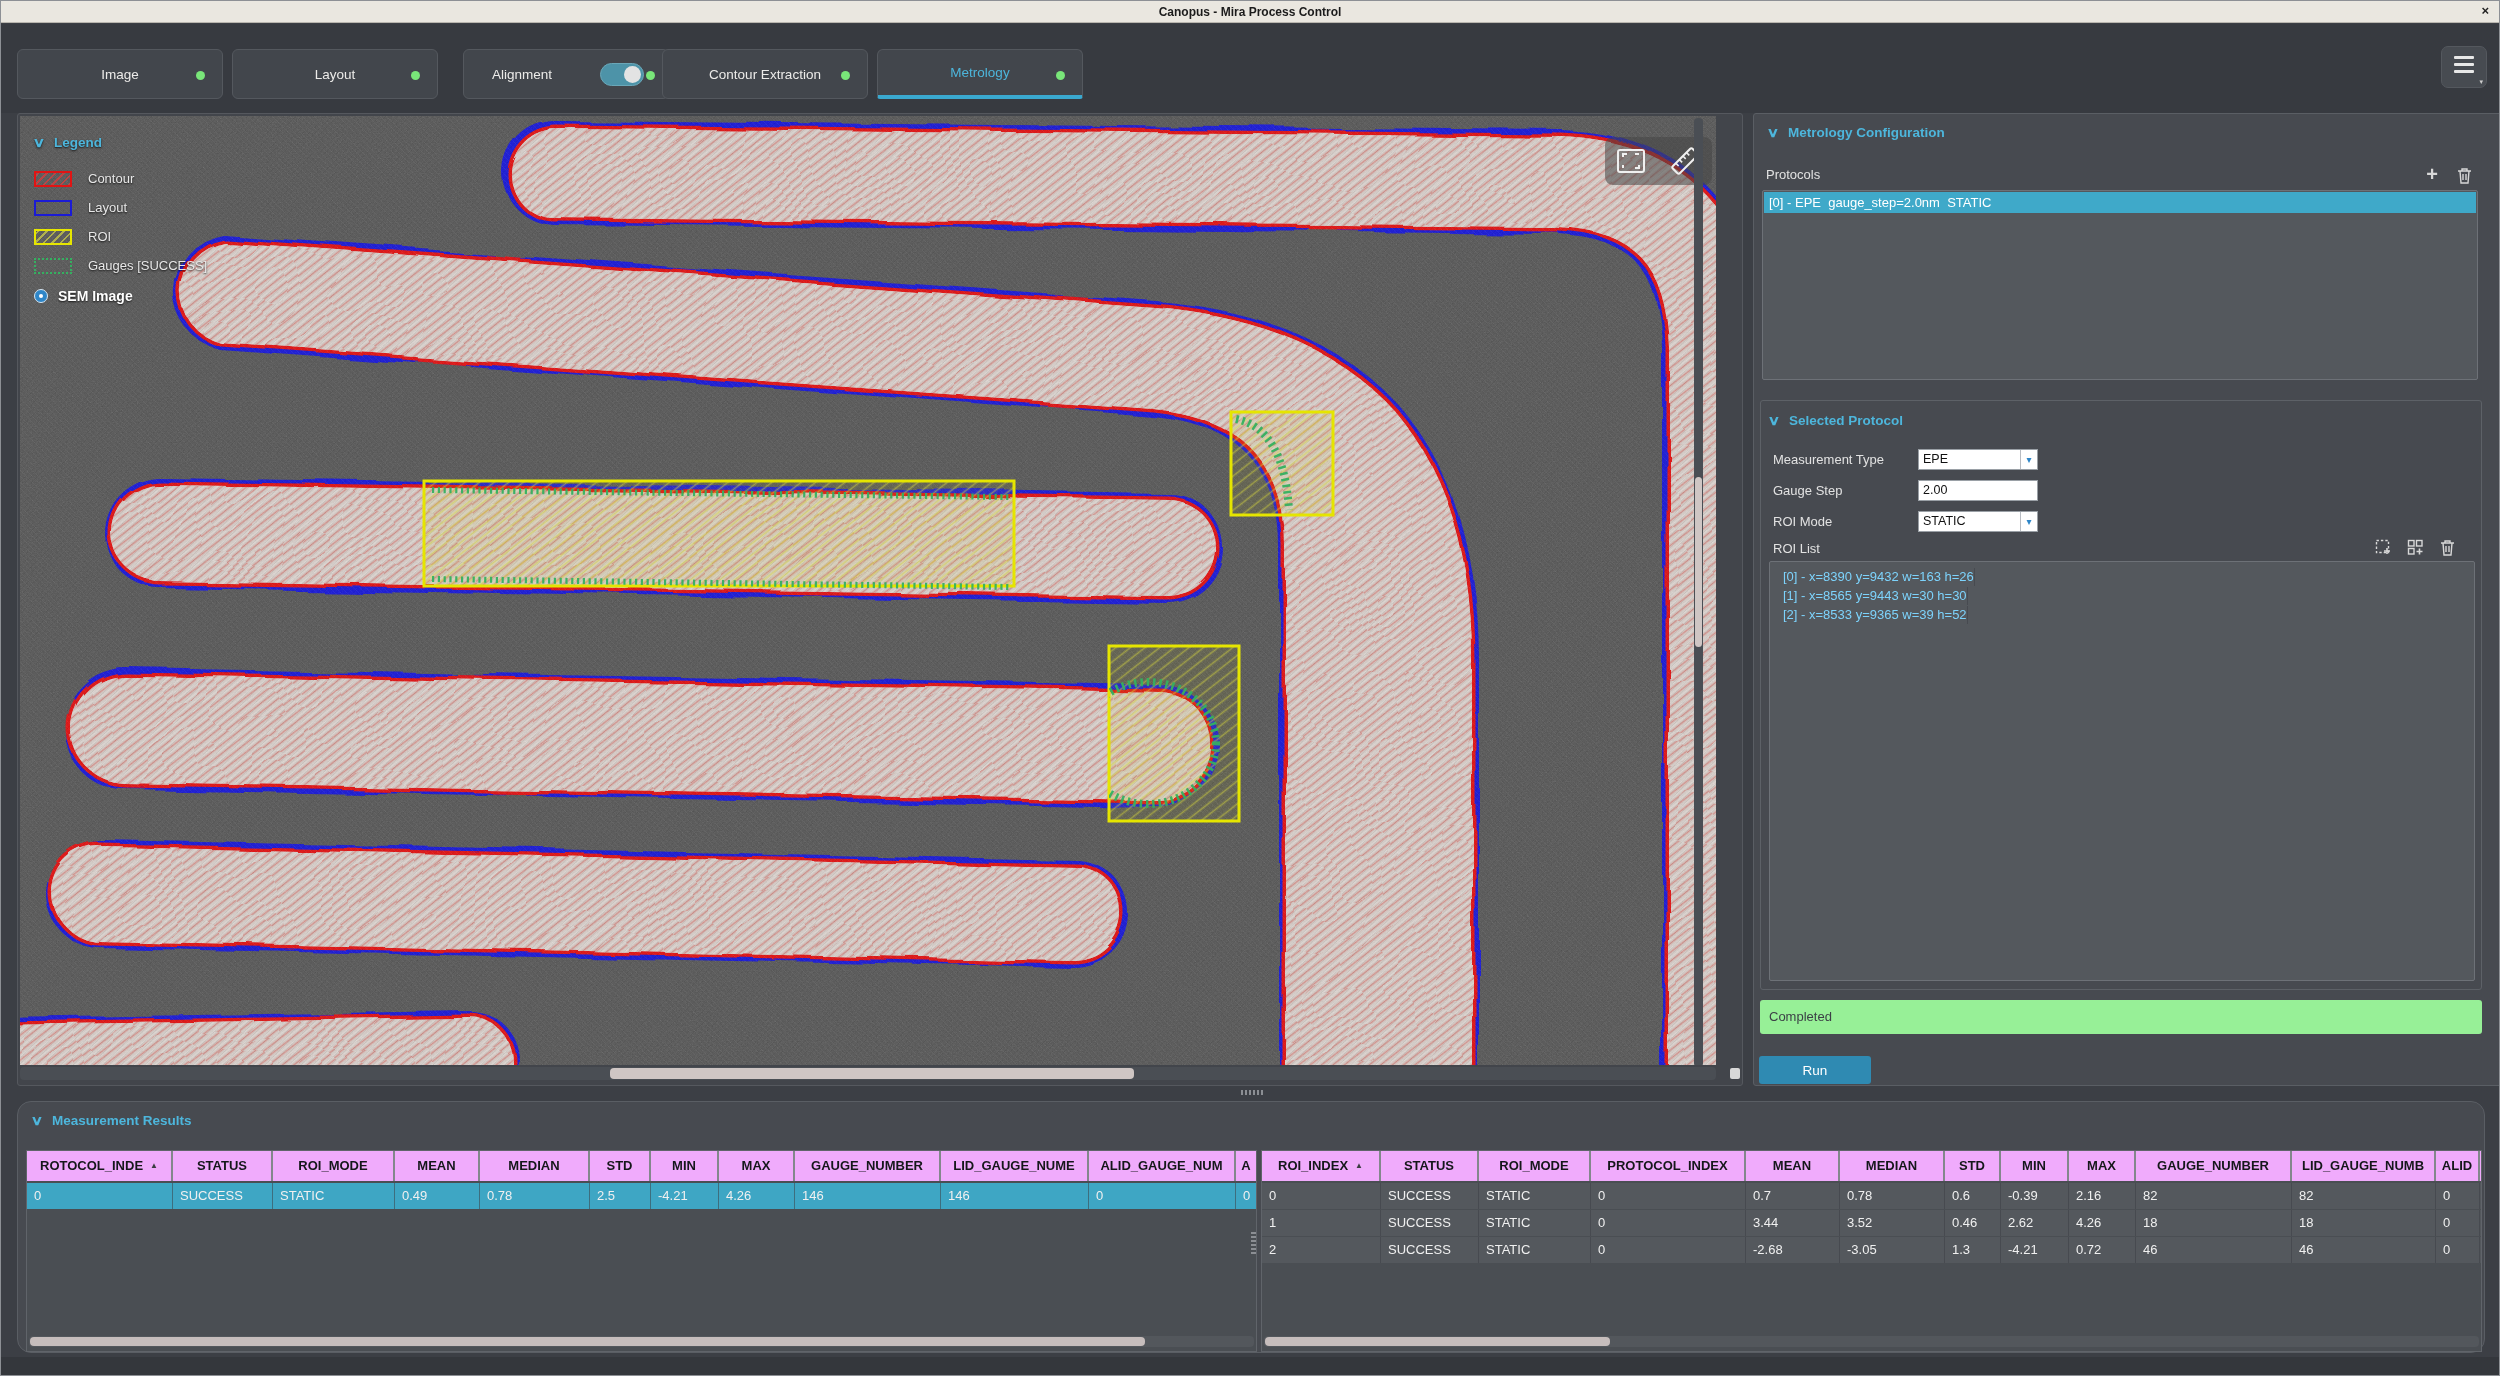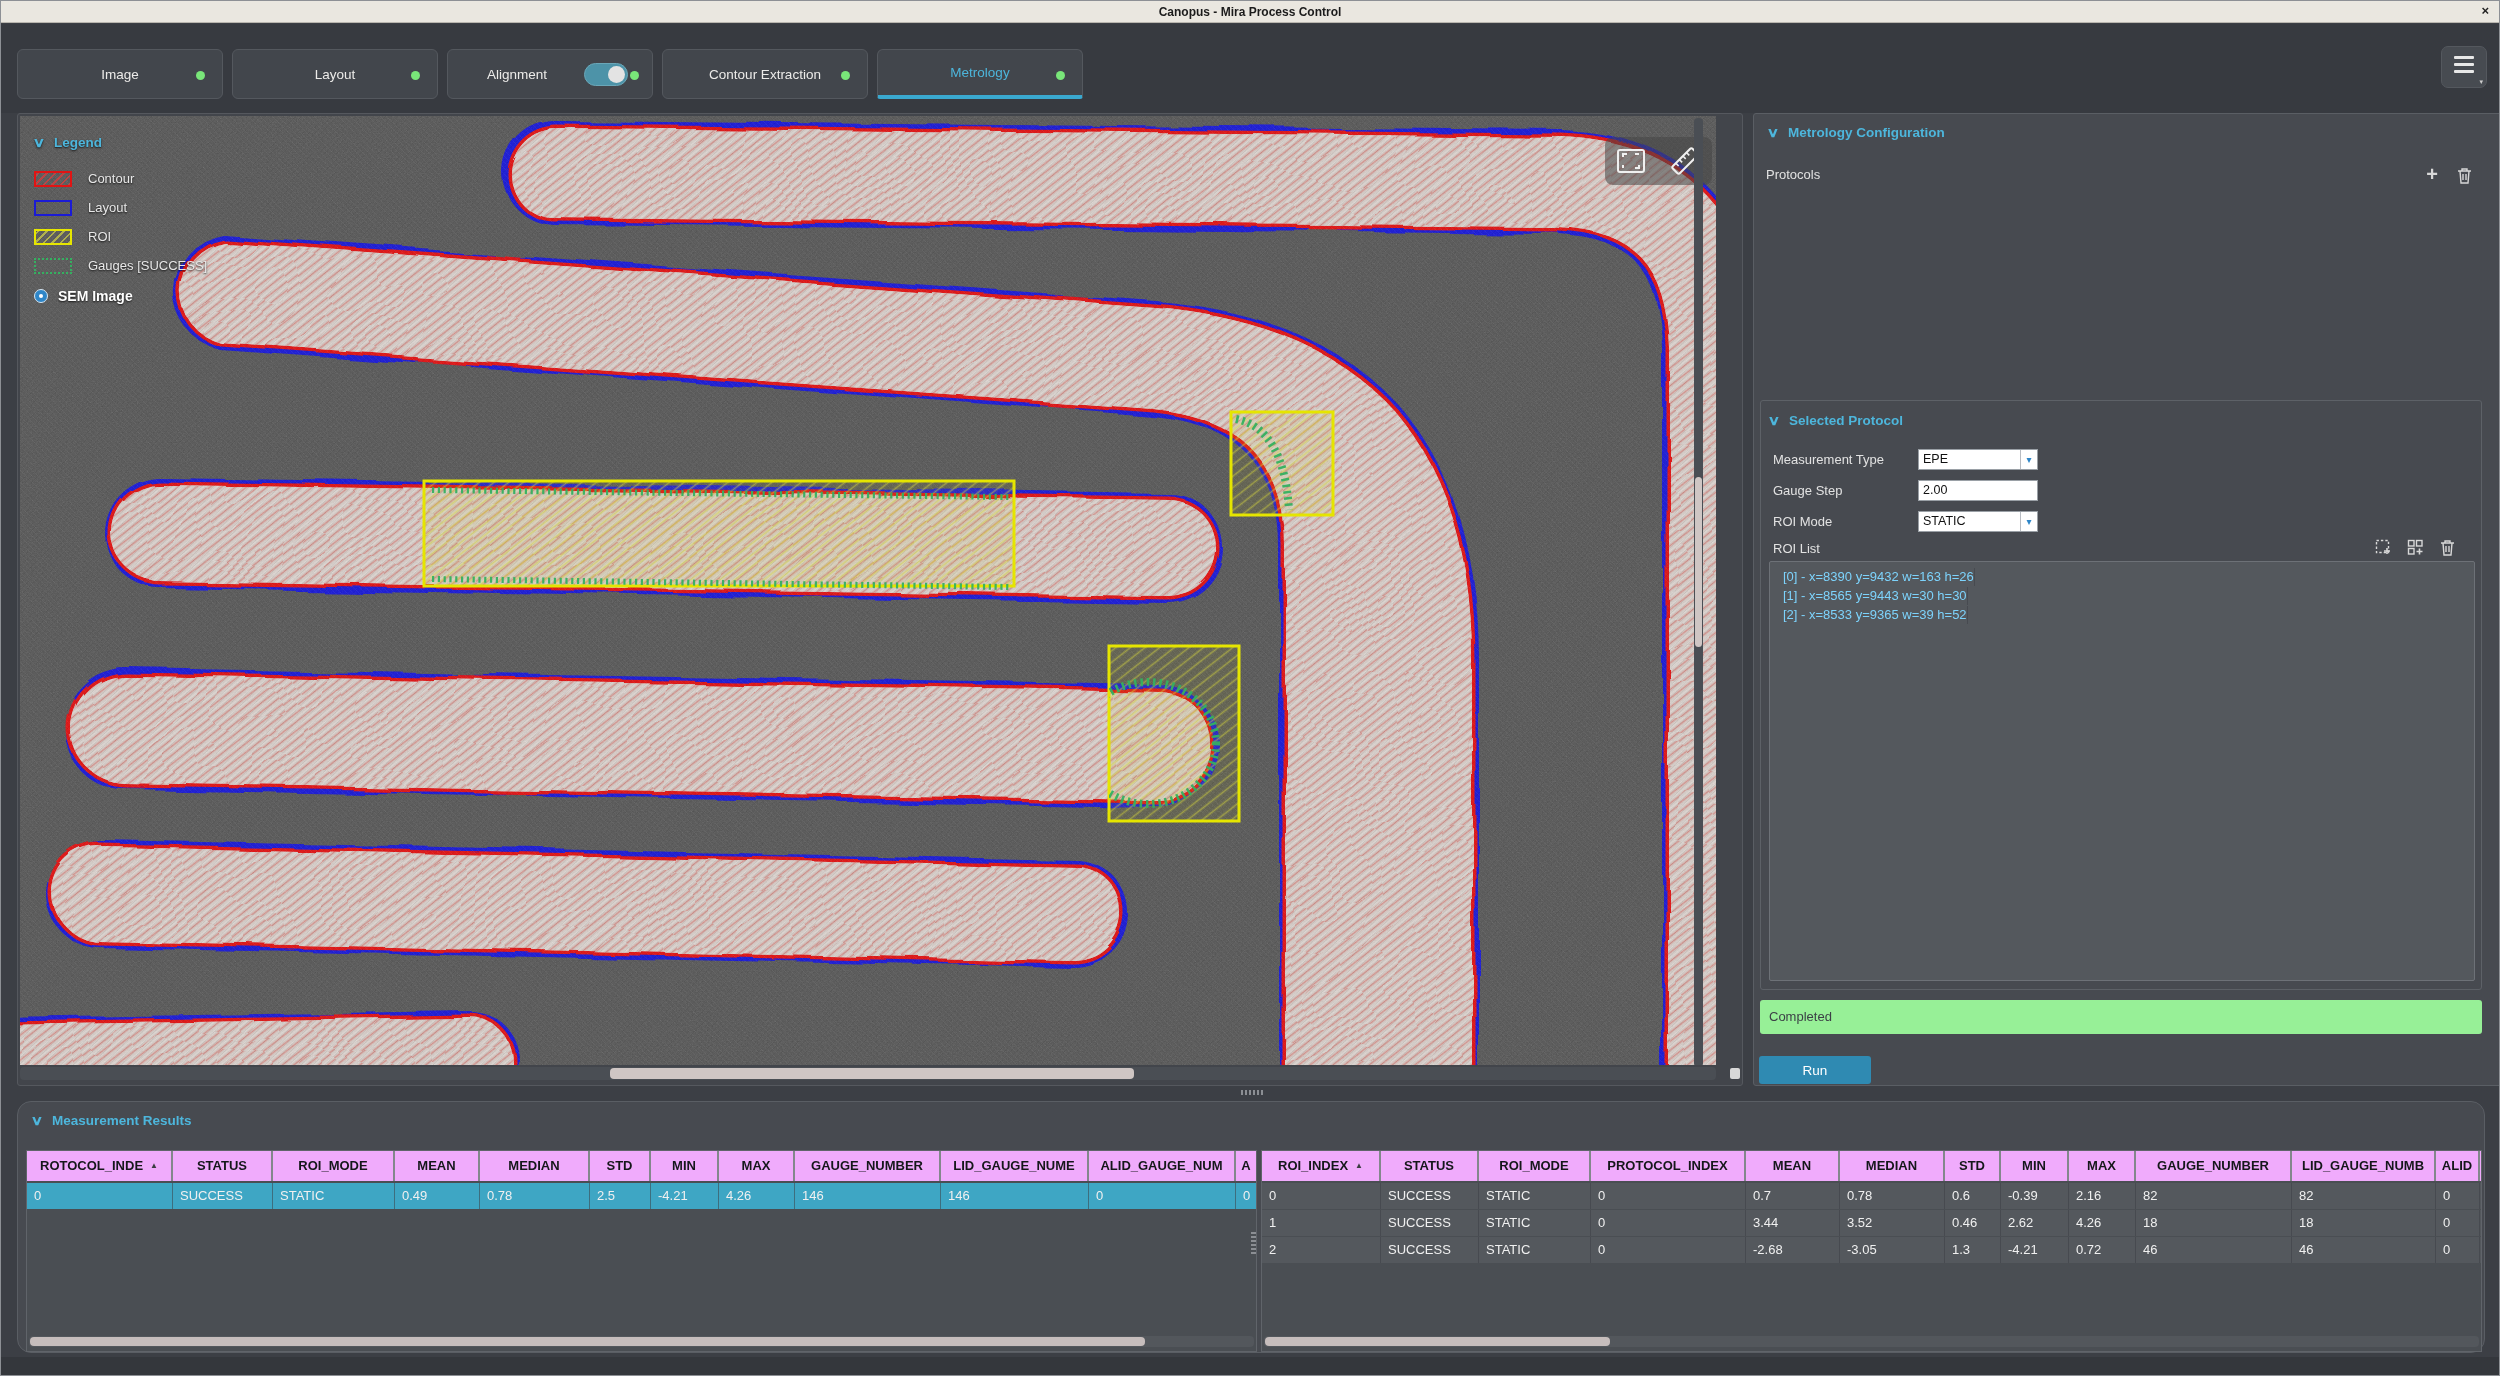--- a/index.html
+++ b/index.html
@@ -7,21 +7,21 @@
   .window{position:relative;width:2500px;height:1376px;background:#3c3f45;border:1px solid #8d9095;overflow:hidden;}
   .titlebar{position:absolute;left:0;top:0;width:100%;height:22px;background:#eae7e0;border-bottom:1px solid #b9b6af;
     display:flex;align-items:center;justify-content:center;font-size:12px;font-weight:bold;color:#1b1b1b;}
   .close-x{position:absolute;right:10px;top:2px;font-size:13px;font-weight:bold;color:#222;cursor:default;}
   .toolbar{position:absolute;left:0;top:23px;width:100%;height:89px;background:#373a40;}
   .tab{position:absolute;top:25px;height:50px;width:206px;background:#42464c;border:1px solid #54585e;border-radius:6px;
     display:flex;align-items:center;justify-content:center;font-size:13.5px;color:#ecebe9;}
   .tab .dot{position:absolute;right:17px;top:21px;width:9px;height:9px;border-radius:50%;background:#79e679;}
   .tab.active{color:#4db6dc;border-bottom:4px solid #3aa9d0;border-radius:6px 6px 3px 3px;}
   .tab .tlabel{pointer-events:none;}
-  .tab.w-toggle{justify-content:flex-start;padding-left:39px;}
+  .tab.w-toggle{justify-content:flex-start;padding-left:28px;margin-left:16px;}
   .toggle{position:absolute;left:136px;top:13px;width:44px;height:23px;border-radius:12px;background:#4d93a8;border:1px solid #6aa7b8;}
   .toggle .knob{position:absolute;right:2px;top:2px;width:17px;height:17px;border-radius:50%;background:#e3e3e3;}
   .menu-btn{position:absolute;right:12px;top:22px;width:46px;height:42px;background:#474b51;border:1px solid #54585e;border-radius:7px;padding:9px 12px;}
   .menu-btn .bar{height:3px;background:#e8e8e8;margin-bottom:4px;border-radius:1px;}
   .menu-btn .corner{position:absolute;right:3px;bottom:1px;font-size:7px;color:#cfcfcf;}
   
   .viewer-panel{position:absolute;left:16px;top:112px;width:1726px;height:973px;background:#42454b;border:1px solid #55585e;border-radius:3px;}
   .sem{position:absolute;left:2px;top:2px;width:1696px;height:949px;overflow:hidden;background:#575757;}
   .sem svg{display:block;}
   .legend{position:absolute;left:14px;top:18px;color:#e8e8e8;text-shadow:0 1px 2px rgba(0,0,0,.8);}
@@ -299,20 +299,23 @@
   <div class="right-panel">
     <div class="cfg-header sec-h"><span class="chev"></span><span>Metrology Configuration</span></div>
 
     <div class="protocols-label flabel">Protocols</div>
     <div class="iconbtn plus-i" style="left:668px;top:50px">+</div>
     <div class="iconbtn" style="left:700px;top:51px">
       <svg width="15" height="17" viewBox="0 0 15 17">
           <path d="M1,4 H14 M5,4 V2 H10 V4 M3,4 L4,16 H11 L12,4 M6,7 V13 M9,7 V13" fill="none" stroke="#d8d8d8" stroke-width="1.4"></path>
         </svg>
     </div>
+    <div class="protocols-list">
+      <div class="proto-item">[0] - EPE  gauge_step=2.0nm  STATIC</div>
+    </div>
 
     <div class="sp-box">
       <div class="sp-header sec-h"><span class="chev"></span><span>Selected Protocol</span></div>
 
       <div class="form-row" style="top:47px;width:700px">
         <span class="flabel">Measurement Type</span>
         <span class="field dd"><span>EPE</span><span class="arrow"></span></span>
       </div>
       <div class="form-row" style="top:78px;width:700px">
         <span class="flabel">Gauge Step</span>

